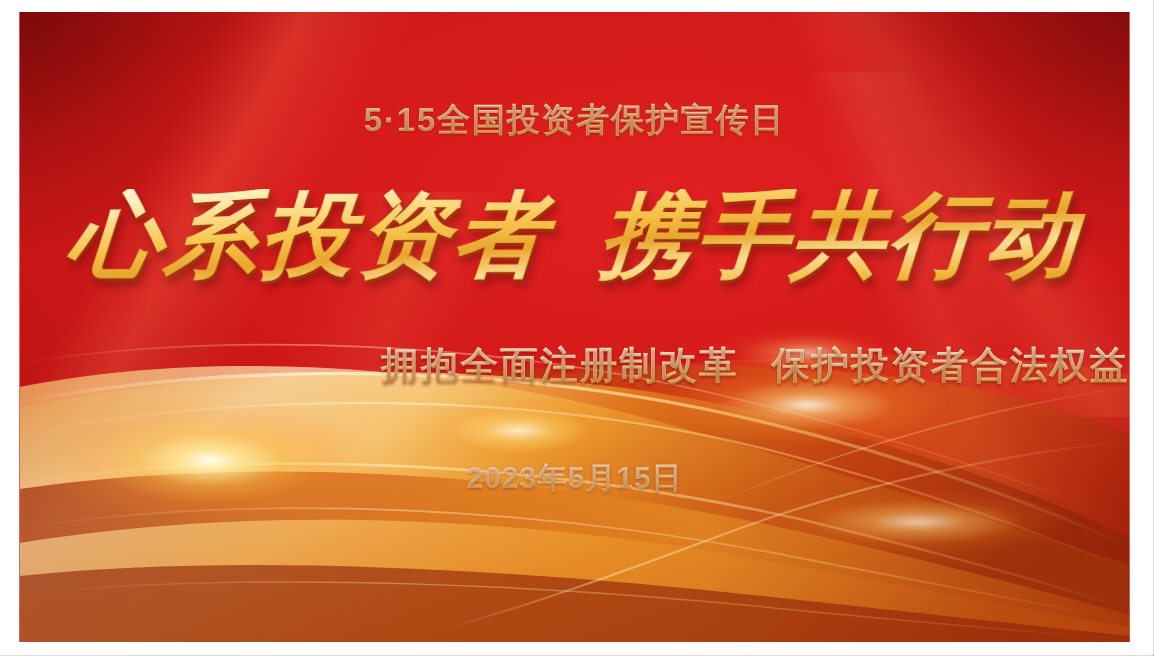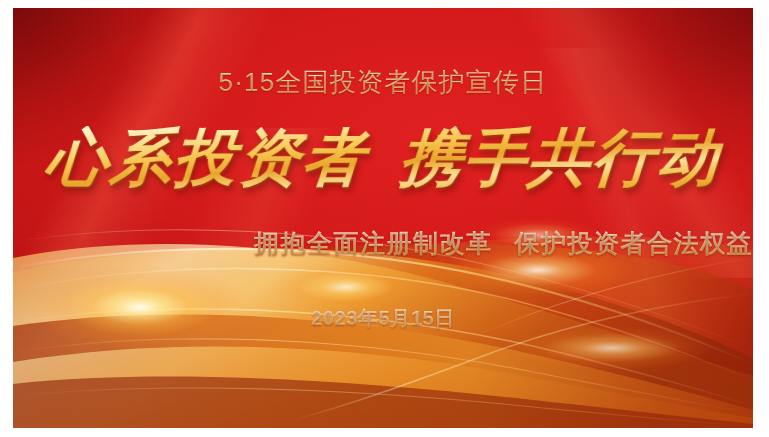--- a/index.html
+++ b/index.html
@@ -177,22 +177,22 @@
     inset: 0;
     z-index: 6;
   }
 
   .eyebrow {
     position: absolute;
     left: 0; right: 0;
     top: 57px;
     text-align: center;
     font-family: "Liberation Sans", "DejaVu Sans", sans-serif;
-    font-size: 26px;
-    font-weight: 400;
+    font-size: 22px;
+    font-weight: 700;
     letter-spacing: 1.2px;
     color: #fbe3a6;
     background: linear-gradient(180deg, #fff4d0 0%, #f7dc9a 45%, #e8b75a 100%);
     -webkit-background-clip: text;
     background-clip: text;
     -webkit-text-fill-color: transparent;
     text-shadow: 0 1px 1px rgba(110,10,0,0.35);
   }
 
   .headline {

